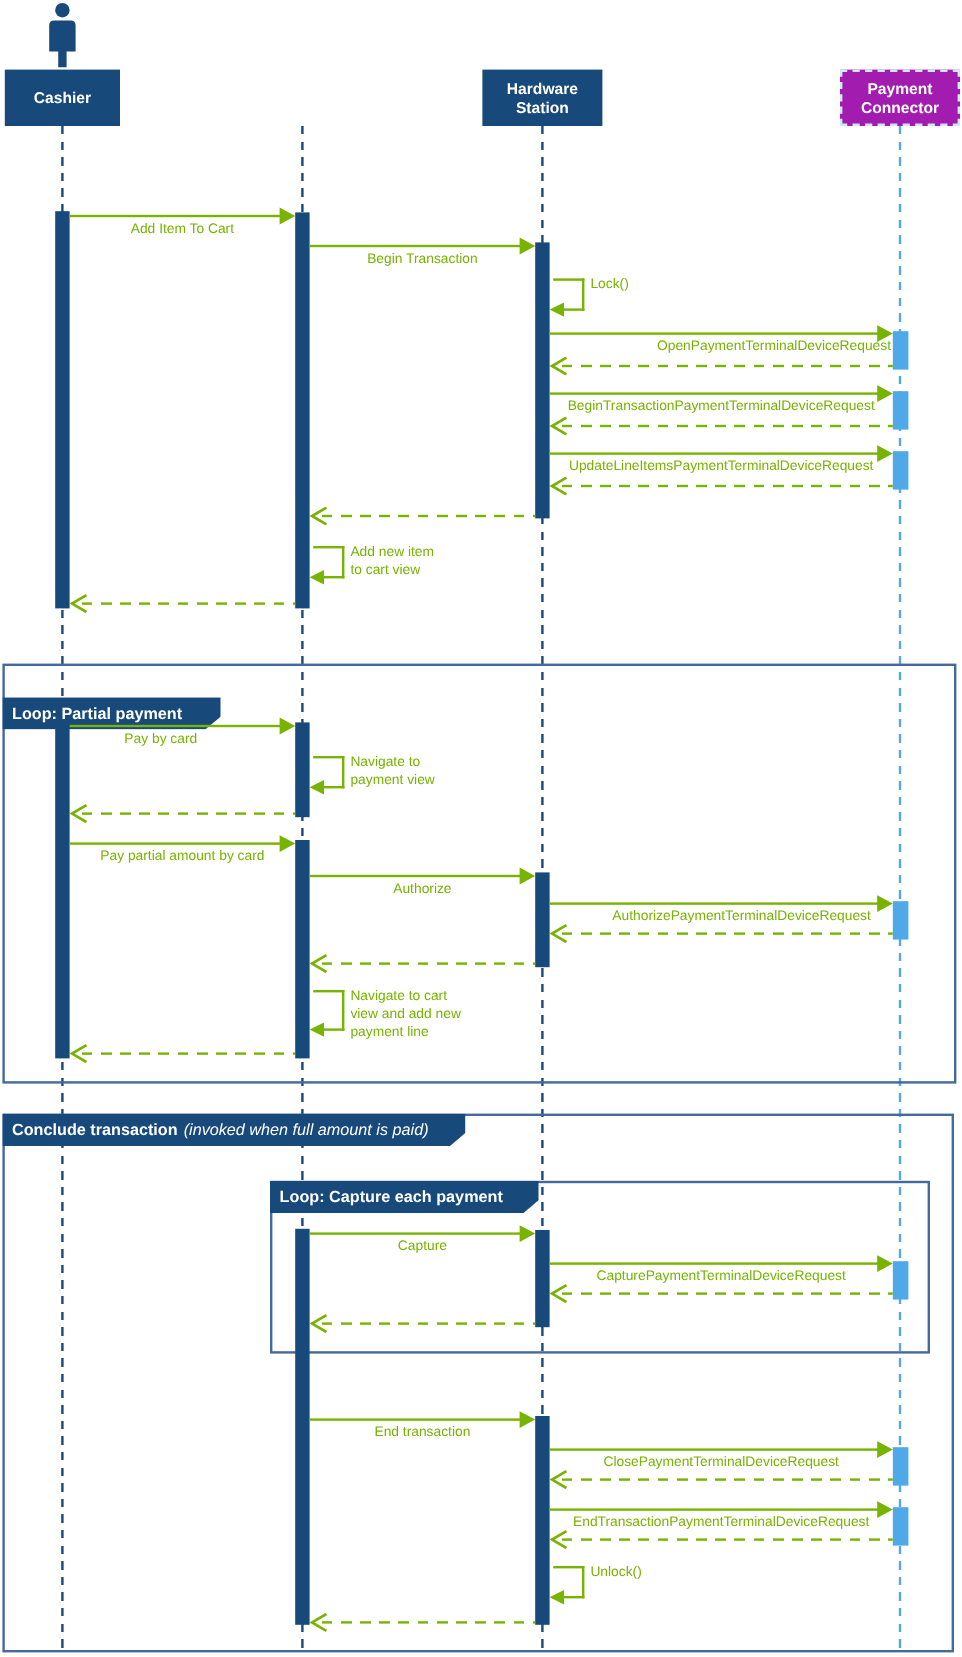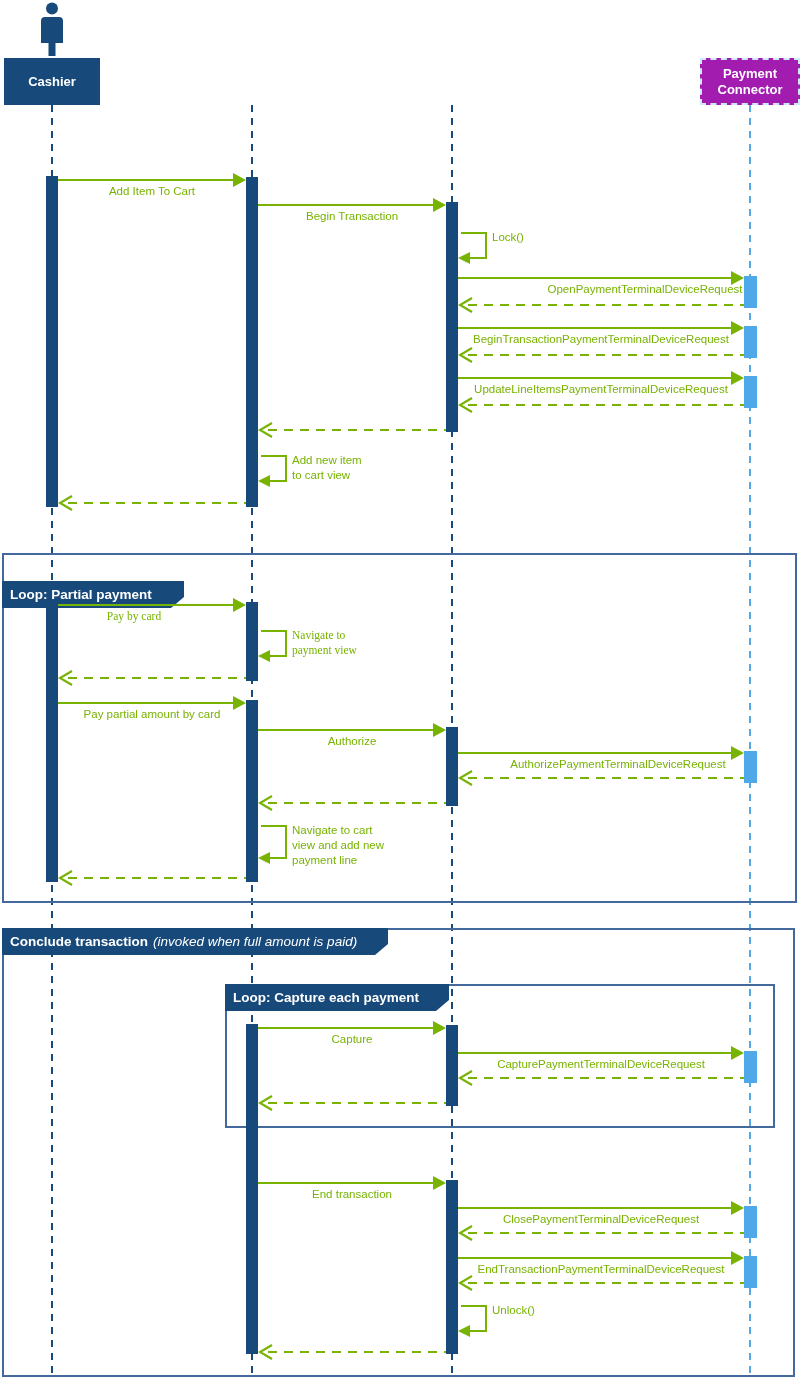--- a/index.html
+++ b/index.html
@@ -41,20 +41,23 @@
     <div class="abs lifeline" style="left: 451px; top: 105px; width: 2px; height: 1273px; background: repeating-linear-gradient(rgb(23, 73, 123) 0px, rgb(23, 73, 123) 7px, transparent 7px, transparent 13px); z-index: 1;"></div>
     <div class="abs lifeline" style="left: 749px; top: 105px; width: 2px; height: 1273px; background: repeating-linear-gradient(rgb(86, 168, 226) 0px, rgb(86, 168, 226) 7px, transparent 7px, transparent 13px); z-index: 1;"></div>
     <div class="abs" style="left: 37px; top: 2px; width: 30px; height: 55px; z-index: 4;">
       <svg width="30" height="55" viewBox="0 0 30 55">
         <circle cx="15" cy="6.5" r="6" fill="#17497B"></circle>
         <path d="M8,15 L22,15 Q26,15 26,19 L26,41 L18.5,41 L18.5,54 L11.5,54 L11.5,41 L4,41 L4,19 Q4,15 8,15 Z" fill="#17497B"></path>
       </svg>
     </div>
     <div class="abs headbox" style="left: 4px; top: 58px; width: 96px; height: 47px; background: rgb(23, 73, 123); border: none;">
       <span class="abs" style="position: static;">Cashier</span>
+    </div>
+    <div class="abs headbox" style="left: 402px; top: 58px; width: 100px; height: 47px; background: rgb(23, 73, 123); border: none;">
+      <span class="abs" style="position: static;">Hardware Station</span>
     </div>
     <div class="abs headbox" style="left: 700px; top: 58px; width: 100px; height: 47px; background: #a21caf; border: 2px dashed rgb(207, 233, 251);">
       <span class="abs" style="position: static;">Payment Connector</span>
     </div>
     <div class="abs frame" style="left: 2px; top: 553px; width: 795px; height: 350px; border: 2px solid rgb(68, 105, 157);">
       <div class="abs banner" style="width: 158px; background: rgb(23, 73, 123); margin-top: 28px;"><span class="t" style="position: static;">Loop: Partial payment</span></div>
     </div>
     <div class="abs frame" style="left: 2px; top: 928px; width: 793px; height: 449px; border: 2px solid rgb(68, 105, 157);">
       <div class="abs banner" style="width: 362px; background: rgb(23, 73, 123);"><span class="t" style="position: static;">Conclude transaction</span><span class="s" style="position: static;">(invoked when full amount is paid)</span></div>
     </div>
@@ -125,24 +128,24 @@
     <div class="abs msglabel selflabel" style="left: 292px; top: 453px; width: 140px; color: rgb(119, 179, 0);">Add new item
 to cart view</div>
     <div class="abs dashline" style="left: 68px; top: 502px; width: 178px; height: 2px; background: repeating-linear-gradient(90deg, rgb(119, 179, 0) 0px, rgb(119, 179, 0) 9px, transparent 9px, transparent 16px);"></div>
     <div class="abs" style="left: 58px; top: 495px; width: 15px; height: 16px; z-index: 7;">
       <svg width="15" height="16" viewBox="0 0 15 16">
         <polyline points="14,1 2,8 14,15" fill="none" stroke="#77B300" stroke-width="2.2"></polyline>
       </svg>
     </div>
     <div class="abs msgline" style="left: 58px; top: 604px; width: 184px; border-top: 2px solid rgb(119, 179, 0);"></div>
     <div class="abs tri" style="left: 233px; top: 598px; border-left: 13px solid rgb(119, 179, 0); border-top: 7px solid transparent; border-bottom: 7px solid transparent;"></div>
-    <div class="abs msglabel" style="left: 58px; top: 609px; width: 152px; color: rgb(119, 179, 0); font-family: Liberation Serif, serif;">Pay by card</div>
+    <div class="abs msglabel" style="left: 58px; top: 609px; width: 152px; color: rgb(119, 179, 0);">Pay by card</div>
     <div class="abs" style="left: 261px; top: 630px; width: 26px; height: 27px; box-sizing: border-box; border-top: 2px solid rgb(119, 179, 0); border-right: 2px solid rgb(119, 179, 0); border-bottom: 2px solid rgb(119, 179, 0); z-index: 6;"></div>
     <div class="abs tri" style="left: 258px; top: 650px; border-right: 12px solid rgb(119, 179, 0); border-top: 6px solid transparent; border-bottom: 6px solid transparent;"></div>
-    <div class="abs msglabel selflabel" style="left: 292px; top: 628px; width: 140px; color: rgb(119, 179, 0); font-family: Liberation Serif, serif;">Navigate to
+    <div class="abs msglabel selflabel" style="left: 292px; top: 628px; width: 140px; color: rgb(119, 179, 0);">Navigate to
 payment view</div>
     <div class="abs dashline" style="left: 68px; top: 677px; width: 178px; height: 2px; background: repeating-linear-gradient(90deg, rgb(119, 179, 0) 0px, rgb(119, 179, 0) 9px, transparent 9px, transparent 16px);"></div>
     <div class="abs" style="left: 58px; top: 670px; width: 15px; height: 16px; z-index: 7;">
       <svg width="15" height="16" viewBox="0 0 15 16">
         <polyline points="14,1 2,8 14,15" fill="none" stroke="#77B300" stroke-width="2.2"></polyline>
       </svg>
     </div>
     <div class="abs msgline" style="left: 58px; top: 702px; width: 184px; border-top: 2px solid rgb(119, 179, 0);"></div>
     <div class="abs tri" style="left: 233px; top: 696px; border-left: 13px solid rgb(119, 179, 0); border-top: 7px solid transparent; border-bottom: 7px solid transparent;"></div>
     <div class="abs msglabel" style="left: 58px; top: 707px; width: 188px; color: rgb(119, 179, 0);">Pay partial amount by card</div>

